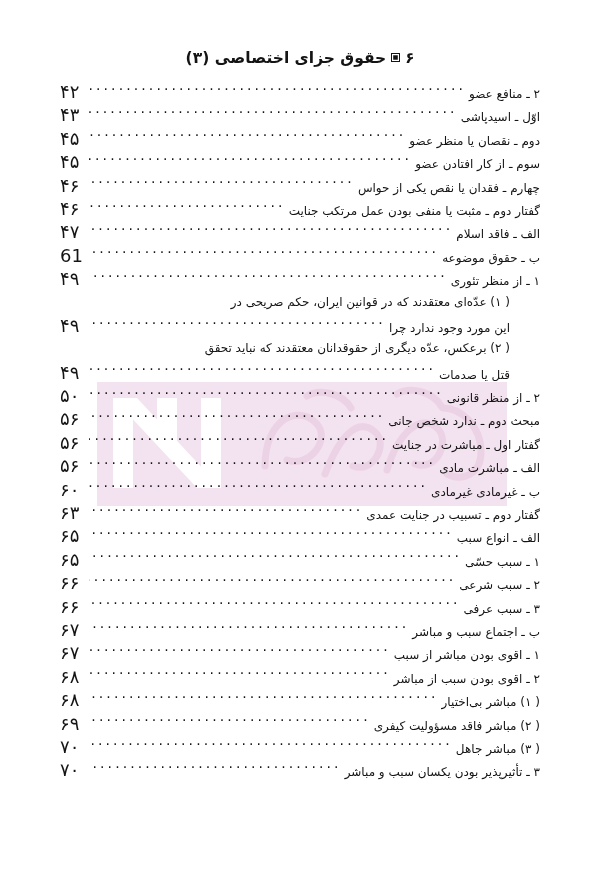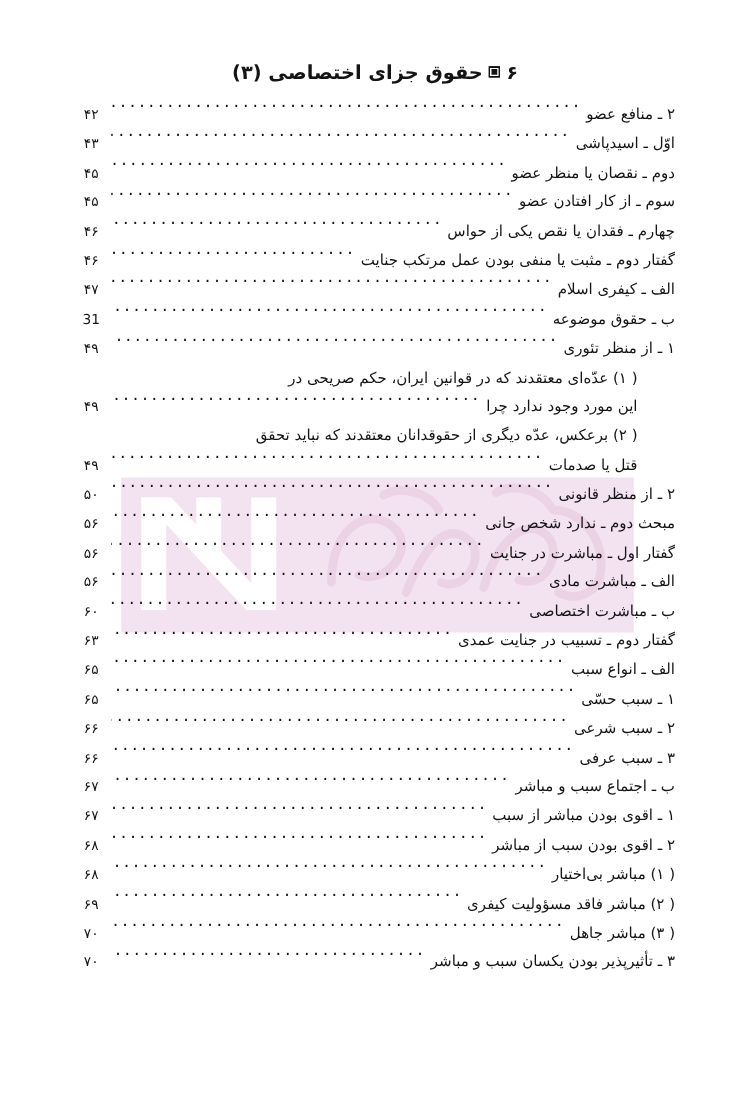--- a/index.html
+++ b/index.html
@@ -122,22 +122,22 @@
     right: 0;
     bottom: 1px;
     letter-spacing: 3.1px;
     font-size: 14px;
     color: #141414;
     white-space: nowrap;
   }
   .toc-line .folio {
     flex: 0 0 auto;
     min-width: 26px;
-    text-align: center;
-    font-size: 11px;
+    text-align: left;
+    font-size: 18px;
   }
 
   
   .toc-line.cont-first .label {
     padding-right: 30px;
   }
   .toc-line.cont-first .leader,
   .toc-line.cont-first .folio {
     visibility: hidden;
   }
@@ -206,28 +206,28 @@
         <span class="label">چهارم ـ فقدان یا نقص یکی از حواس</span>
         <span class="leader"></span>
         <span class="folio">۴۶</span>
       </div>
       <div class="toc-line">
         <span class="label">گفتار دوم ـ مثبت یا منفی بودن عمل مرتکب جنایت</span>
         <span class="leader"></span>
         <span class="folio">۴۶</span>
       </div>
       <div class="toc-line">
-        <span class="label">الف ـ کیفری اسلام</span>
+        <span class="label">الف ـ فاقد اسلام</span>
         <span class="leader"></span>
         <span class="folio">۴۷</span>
       </div>
       <div class="toc-line">
         <span class="label">ب ـ حقوق موضوعه</span>
         <span class="leader"></span>
-        <span class="folio">31</span>
+        <span class="folio">61</span>
       </div>
       <div class="toc-line">
         <span class="label">۱ ـ از منظر تئوری</span>
         <span class="leader"></span>
         <span class="folio">۴۹</span>
       </div>
       <div class="toc-line cont-first">
         <span class="label">( ۱) عدّه‌ای معتقدند که در قوانین ایران، حکم صریحی در</span>
         <span class="leader"></span>
         <span class="folio"></span>
@@ -261,21 +261,21 @@
         <span class="label">گفتار اول ـ مباشرت در جنایت</span>
         <span class="leader"></span>
         <span class="folio">۵۶</span>
       </div>
       <div class="toc-line">
         <span class="label">الف ـ مباشرت مادی</span>
         <span class="leader"></span>
         <span class="folio">۵۶</span>
       </div>
       <div class="toc-line">
-        <span class="label">ب ـ مباشرت اختصاصی</span>
+        <span class="label">ب ـ غیرمادی غیرمادی</span>
         <span class="leader"></span>
         <span class="folio">۶۰</span>
       </div>
       <div class="toc-line">
         <span class="label">گفتار دوم ـ تسبیب در جنایت عمدی</span>
         <span class="leader"></span>
         <span class="folio">۶۳</span>
       </div>
       <div class="toc-line">
         <span class="label">الف ـ انواع سبب</span>

